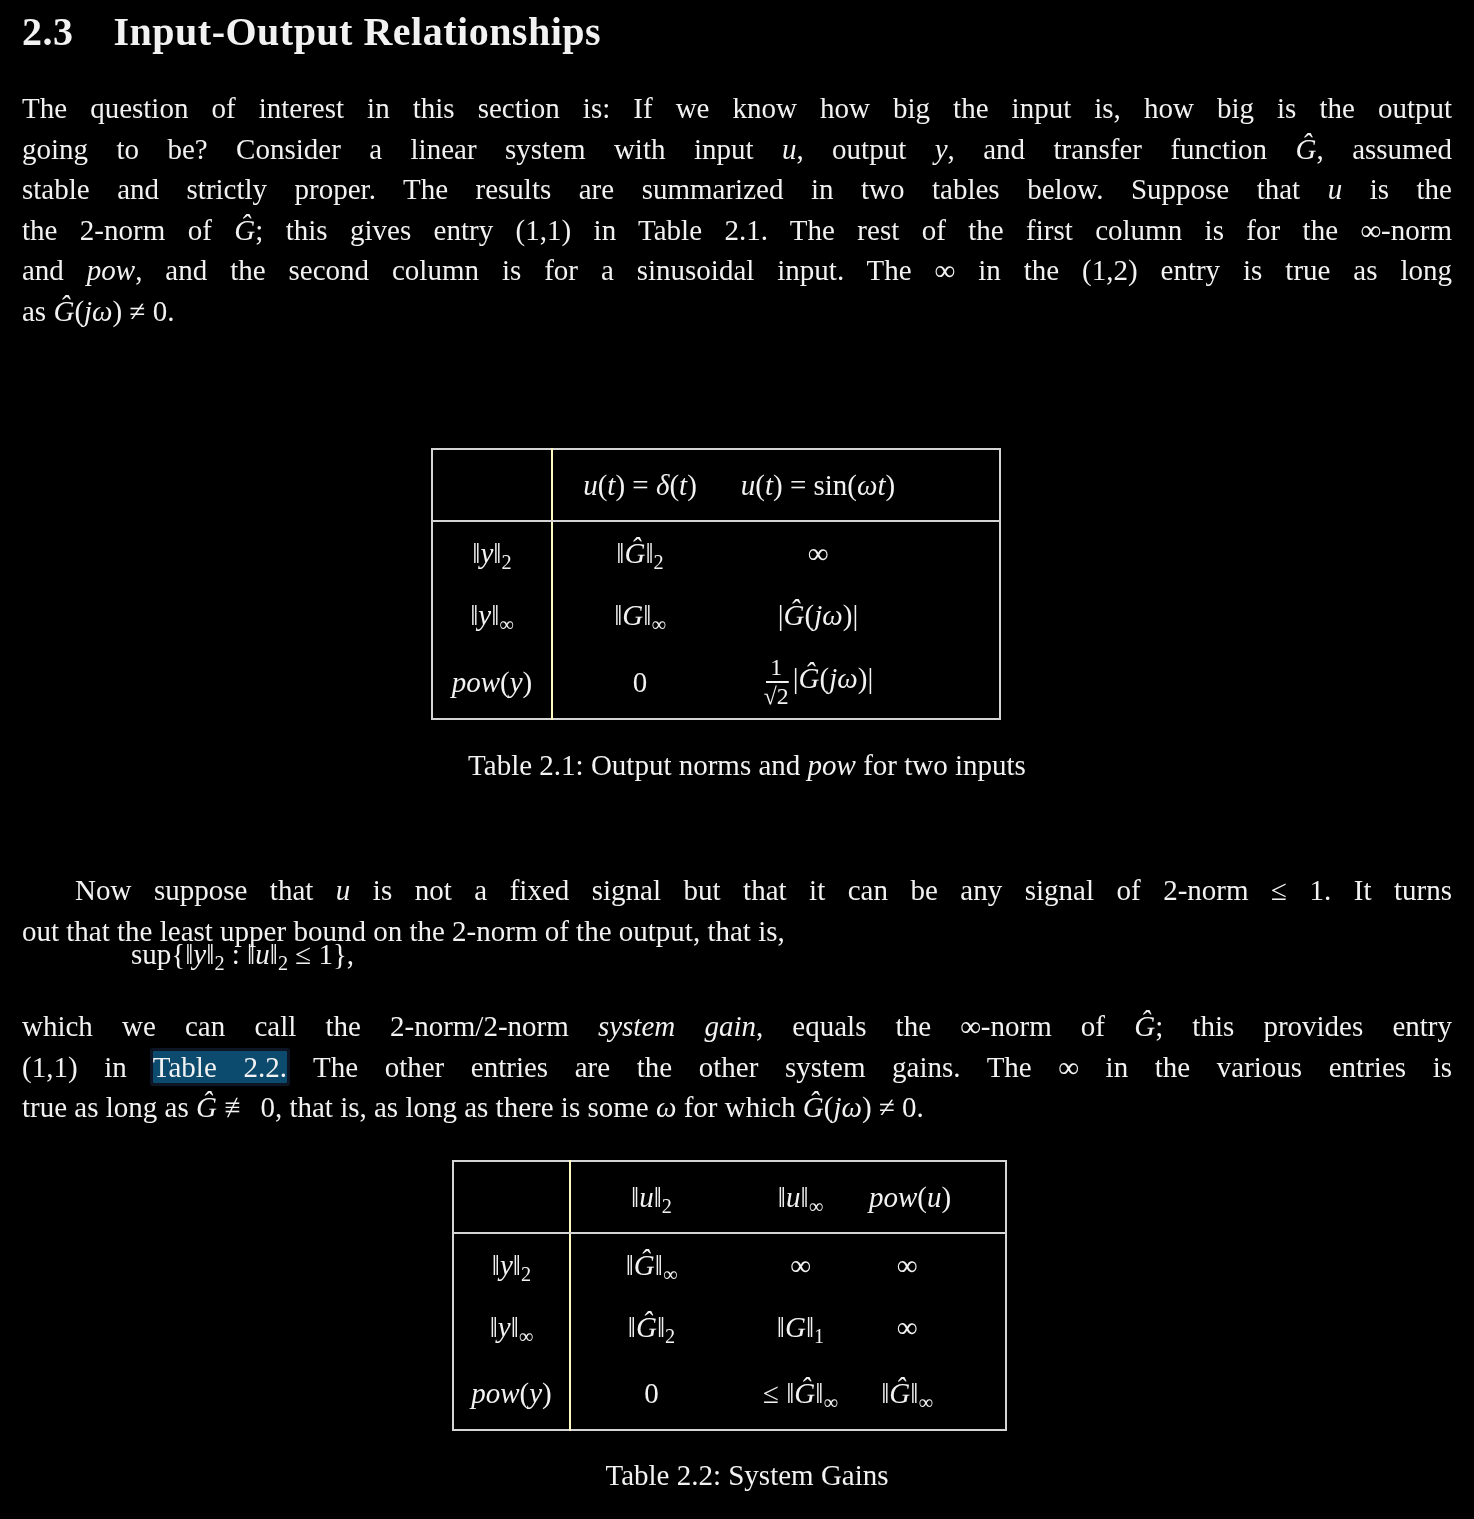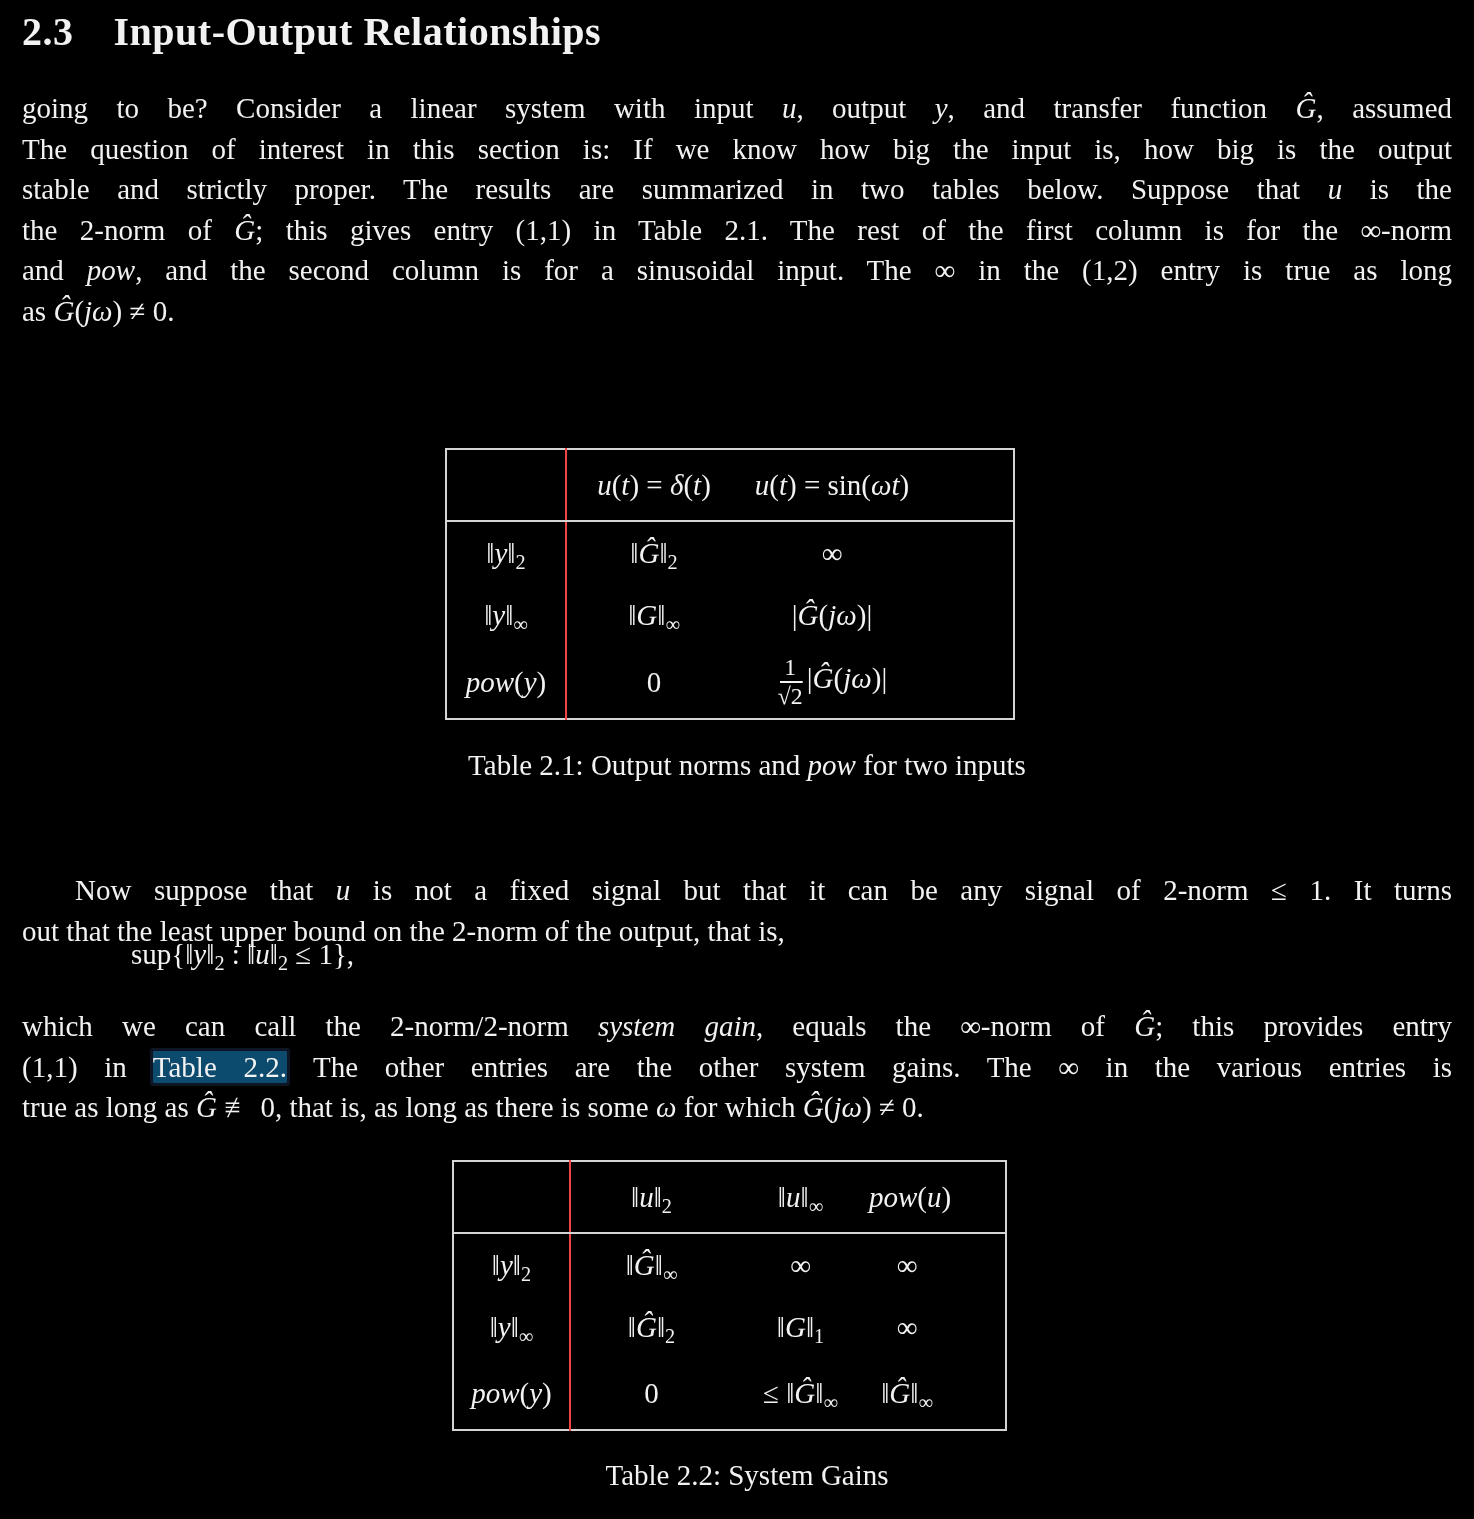--- a/index.html
+++ b/index.html
@@ -40,23 +40,23 @@
     margin:0 3px 0 0;
   }
   .frac .num{border-bottom:2px solid #f2f2f2;padding:0 4px;}
   .frac .den{padding:0 1px;}
   .frac .ov{text-decoration:overline;}
   table.tbl{
     position:absolute;border-collapse:collapse;table-layout:fixed;
     border:2px solid #d4d4d4;color:#f2f2f2;font-size:29px;
   }
   table.tbl td{text-align:center;vertical-align:middle;padding:0;overflow:visible;}
-  table.tbl td.c0{border-right:2px solid #ef4444;text-align:center;}
+  table.tbl td.c0{border-right:2px solid #fef9c3;text-align:center;}
   table.tbl tr.hrow td{border-bottom:2px solid #d4d4d4;}
-  #table1{left:445px;top:448px;width:568px;}
+  #table1{left:431px;top:448px;width:568px;}
   #table1 tr.hrow td{height:70px;}
   #table1 tr.r1 td,#table1 tr.r2 td{height:62px;}
   #table1 tr.r3 td{height:72px;}
   #table1 td:nth-child(3){padding-right:90px;}
   #table2{left:452px;top:1160px;width:553px;}
   #table2 tr.hrow td{height:70px;}
   #table2 tr.r1 td,#table2 tr.r2 td{height:62px;}
   #table2 tr.r3 td{height:71px;}
   #table2 td:nth-child(4){padding-right:60px;}
   .caption{position:absolute;left:0;width:1460px;text-align:center;line-height:34px;padding-left:17px;}
@@ -66,22 +66,22 @@
 </head>
 <body>
 
 <div class="page">
 
   <div class="heading">
     <span class="hnum">2.3</span><span class="htitle">Input-Output Relationships</span>
   </div>
 
   <div class="para" style="top:88px">
+    <div class="line"><span class="mr">The question of interest in this section is: If we know how big the input is, how big is the output</span></div>
     <div class="line"><span class="mr">going to be? Consider a linear system with input </span><span class="mi">u</span><span class="mr">, output </span><span class="mi">y</span><span class="mr">, and transfer function </span><span class="mi">Ĝ</span><span class="mr">, assumed</span></div>
-    <div class="line"><span class="mr">The question of interest in this section is: If we know how big the input is, how big is the output</span></div>
     <div class="line"><span class="mr">stable and strictly proper. The results are summarized in two tables below. Suppose that </span><span class="mi">u</span><span class="mr"> is the</span></div>
     <div class="line"><span class="mr">the 2-norm of </span><span class="mi">Ĝ</span><span class="mr">; this gives entry (1,1) in Table 2.1. The rest of the first column is for the ∞-norm</span></div>
     <div class="line"><span class="mr">and </span><span class="mi">pow</span><span class="mr">, and the second column is for a sinusoidal input. The ∞ in the (1,2) entry is true as long</span></div>
     <div class="line last"><span class="mr">as </span><span class="mi">Ĝ</span><span class="mr">(</span><span class="mi">jω</span><span class="mr">) ≠ 0.</span></div>
   </div>
 
   <table class="tbl" id="table1">
     <colgroup>
         <col style="width:120px">
         <col style="width:175px">

